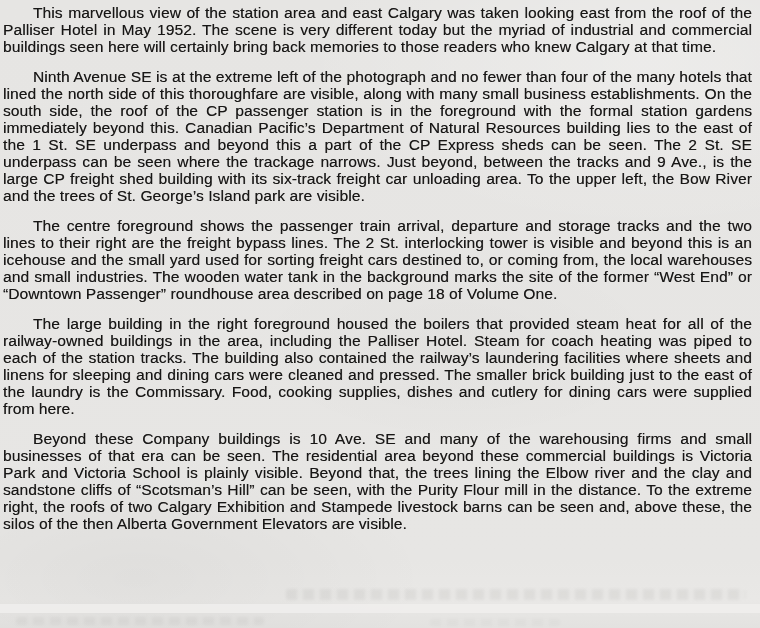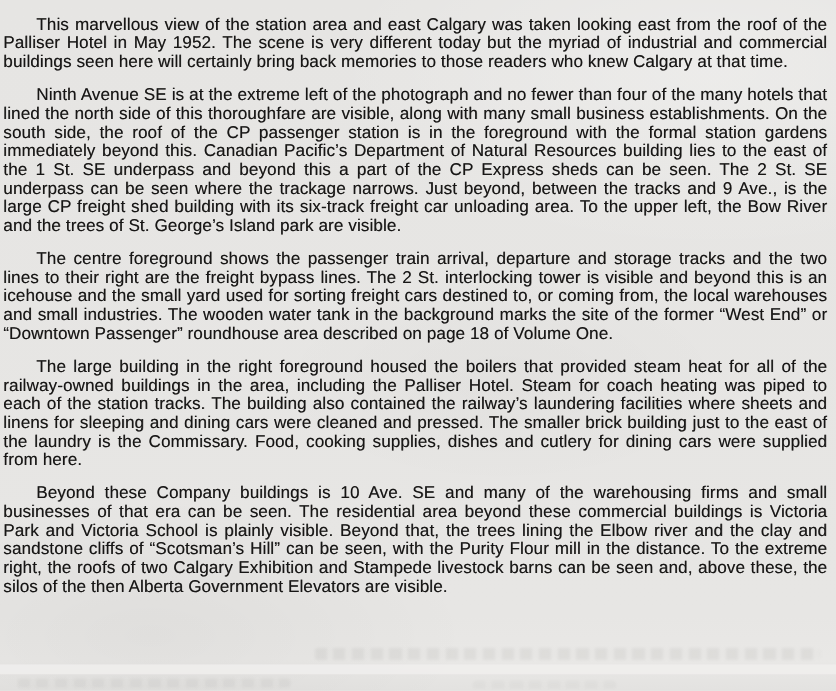--- a/index.html
+++ b/index.html
@@ -16,21 +16,21 @@
     height: 628px;
     
     background:
       radial-gradient(ellipse 420px 180px at 18% 92%, rgba(0,0,0,0.035), rgba(0,0,0,0) 70%),
       radial-gradient(ellipse 500px 240px at 85% 10%, rgba(255,255,255,0.25), rgba(255,255,255,0) 70%),
       radial-gradient(ellipse 300px 140px at 60% 55%, rgba(0,0,0,0.018), rgba(0,0,0,0) 70%),
       linear-gradient(180deg, #e6e5e3 0px, #e7e6e4 560px, #e9e8e6 600px, #e3e2e0 628px);
   }
   .page {
     position: absolute;
-    top: 14px;
+    top: 4px;
     left: 3px;
     width: 749px;
     color: #171615;
     font-size: 15.5px;
     line-height: 17px;
     letter-spacing: 0.1px;
     text-align: justify;
     text-shadow: 0.25px 0 0 rgba(23,22,21,0.55);
   }
   .para {

